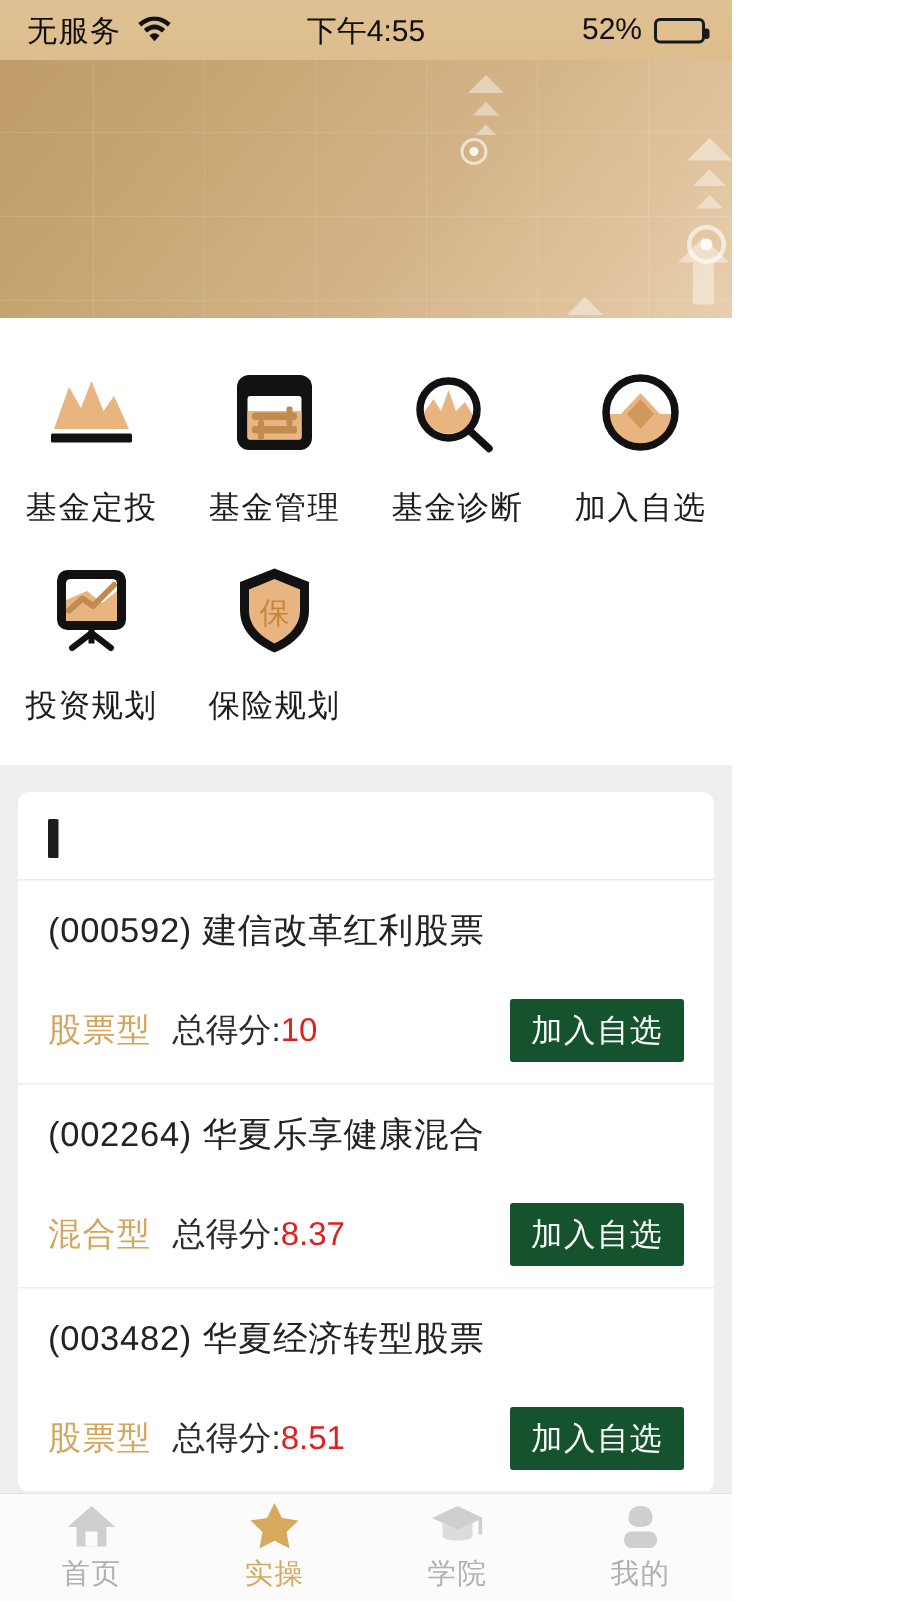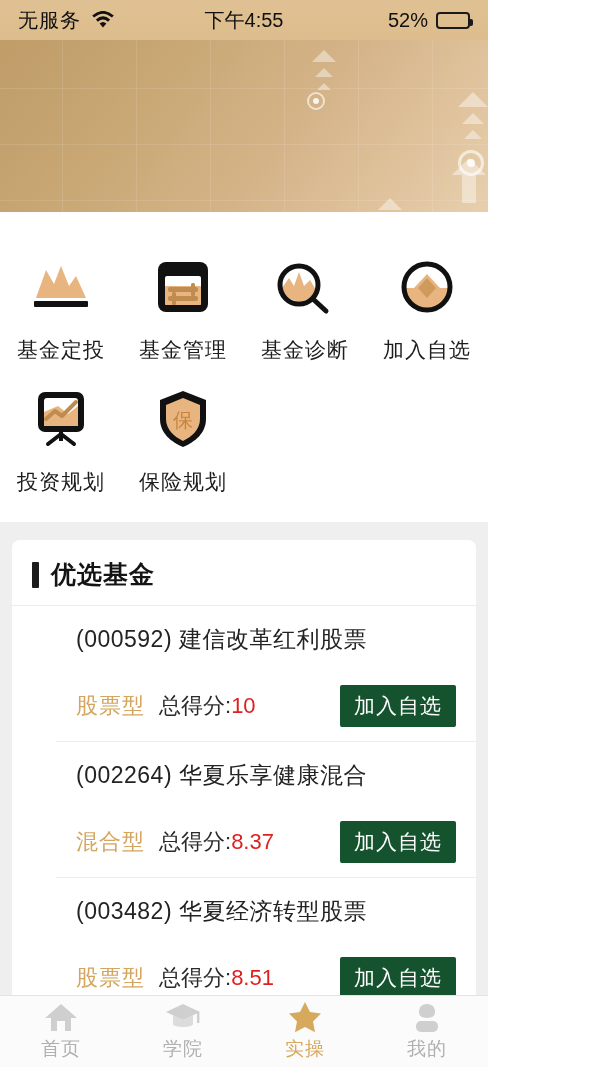--- a/index.html
+++ b/index.html
@@ -64,36 +64,36 @@
     border-color:transparent transparent rgba(255,255,255,0.42) transparent;
   }
   .arrow-stem { background:rgba(255,255,255,0.42); }
   .ring {
     border-radius:50%; border:2px solid rgba(255,255,255,0.62);
     display:flex; align-items:center; justify-content:center;
   }
   .ring-dot { background:rgba(255,255,255,0.85); border-radius:50%; }
 
   
-  .grid-wrap { flex:0 0 auto; background:#fff; padding:28px 0 18px; }
+  .grid-wrap { flex:0 0 auto; background:#fff; padding:16px 0 18px; }
   .grid-row { display:flex; }
   .grid-cell {
     width:150px; display:flex; flex-direction:column;
     align-items:center; justify-content:flex-start; padding:10px 0 8px;
   }
   .icon-box { width:74px; height:74px; display:flex; align-items:center; justify-content:center; }
   .grid-label { margin-top:12px; font-size:21px; color:#1d1d1d; letter-spacing:1px; }
 
   
   .list-area { flex:1 1 auto; background:#efeff0; padding:18px 12px 0; overflow:hidden; }
   .card { background:#fff; border-radius:8px; overflow:hidden; }
   .card-head { padding:18px 20px 14px; display:flex; align-items:center; border-bottom:1px solid #ececec; }
   .head-bar { width:7px; height:26px; background:#1c1c1c; margin-right:12px; border-radius:1px; }
   .head-title { font-size:25px; font-weight:700; color:#141414; letter-spacing:1px; }
-  .fund-row { padding:18px 20px 14px; border-bottom:1px solid #ededed;margin-left:44px; }
+  .fund-row { padding:18px 20px 14px; border-bottom:1px solid #ededed; }
   .fund-name { font-size:23px; color:#232323; letter-spacing:0.5px; }
   .fund-meta { margin-top:30px; display:flex; align-items:center; }
   .fund-type { font-size:22px; color:#d3a55e; margin-right:14px; letter-spacing:1px; }
   .fund-score-label { font-size:22px; color:#2b2b2b; }
   .fund-score-val { font-size:22px; color:#e02020; }
   .add-btn {
     margin-left:auto; background:#14532d; color:#ffffff;
     font-size:21px; padding:7px 14px; border:none; border-radius:2px;
     letter-spacing:1px; cursor:pointer;
   }
@@ -259,21 +259,20 @@
       <div class="grid-cell"></div>
       <div class="grid-cell"></div>
     </div>
   </div>
 
   <div class="list-area">
     <div class="card">
 
       <div class="card-head">
         <span class="head-bar"></span>
-        <span class="head-title">优选基金</span>
       </div>
 
       <div class="fund-row">
         <div class="fund-name">(000592) 建信改革红利股票</div>
         <div class="fund-meta">
           <span class="fund-type">股票型</span>
           <span class="fund-score-label">总得分:</span>
           <span class="fund-score-val">10</span>
           <button class="add-btn">加入自选</button>
         </div>
@@ -307,40 +306,40 @@
     <div class="tab">
       <span class="tab-icon">
         <svg width="34" height="30" viewBox="0 0 34 30">
           <path d="M17 2 L33 16 H27 V29 H7 V16 H1 Z" fill="#cfcfcf"></path>
           <rect x="13" y="19" width="8" height="10" fill="#fbfbfb"></rect>
         </svg>
       </span>
       <span class="tab-label">首页</span>
     </div>
 
+    <div class="tab active">
+      <span class="tab-icon">
+        <svg width="34" height="32" viewBox="0 0 34 32">
+          <path d="M17 1 L22 11 L33 12.6 L25 20.4 L27 31.3 L17 26.1 L7 31.3 L9 20.4 L1 12.6 L12 11 Z" fill="#d6a95c"></path>
+        </svg>
+      </span>
+      <span class="tab-label">实操</span>
+    </div>
+
     <div class="tab">
       <span class="tab-icon">
         <svg width="36" height="30" viewBox="0 0 36 30">
           <path d="M18 2 L35 10 L18 18 L1 10 Z" fill="#cfcfcf"></path>
           <path d="M8 13 V22 C8 26 28 26 28 22 V13 L18 18 Z" fill="#dcdcdc"></path>
           <rect x="32" y="10" width="2.4" height="11" fill="#cfcfcf"></rect>
         </svg>
       </span>
       <span class="tab-label">学院</span>
     </div>
 
-    <div class="tab active">
-      <span class="tab-icon">
-        <svg width="34" height="32" viewBox="0 0 34 32">
-          <path d="M17 1 L22 11 L33 12.6 L25 20.4 L27 31.3 L17 26.1 L7 31.3 L9 20.4 L1 12.6 L12 11 Z" fill="#d6a95c"></path>
-        </svg>
-      </span>
-      <span class="tab-label">实操</span>
-    </div>
-
     <div class="tab">
       <span class="tab-icon">
         <svg width="30" height="30" viewBox="0 0 30 30">
           <path d="M15 2 C21 2 23 6 23 10 C23 14 20 16 15 16 C10 16 7 14 7 10 C7 6 9 2 15 2 Z" fill="#cfcfcf"></path>
           <rect x="4" y="19" width="22" height="11" rx="5" fill="#cfcfcf"></rect>
         </svg>
       </span>
       <span class="tab-label">我的</span>
     </div>
   </div>

